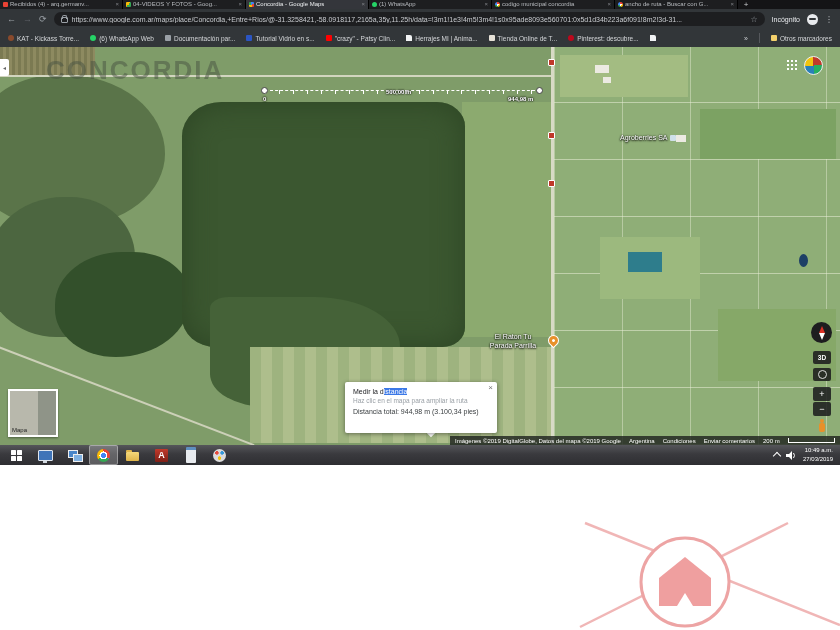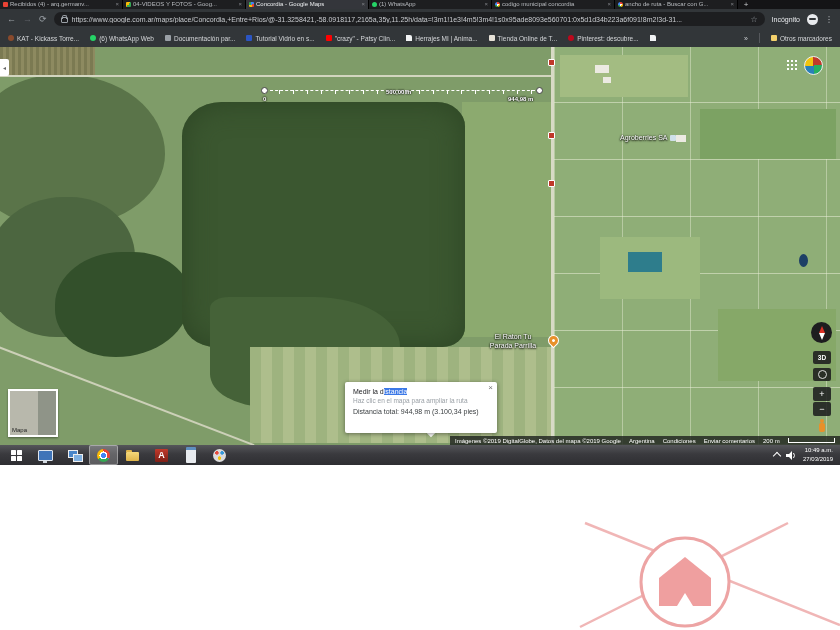--- a/index.html
+++ b/index.html
@@ -342,20 +342,21 @@
     <div class="blob attrib">
       <span>Imágenes ©2019 DigitalGlobe, Datos del mapa ©2019 Google</span>
       <span>Argentina</span>
       <span>Condiciones</span>
       <span>Enviar comentarios</span>
       <span>200 m</span>
       <span class="scalebar"></span>
     </div>
   </div>
 
+  <div class="wm-map">CONCORDIA</div>
   <svg class="wm-logo" width="300" height="165" viewBox="0 0 300 165">
     <line x1="40" y1="162" x2="248" y2="58" stroke="#eda4a4" stroke-width="2.5" opacity="0.8"></line>
     <line x1="45" y1="58" x2="300" y2="160" stroke="#eda4a4" stroke-width="2.5" opacity="0.8"></line>
     <circle cx="145" cy="117" r="44" fill="#ffffff" stroke="#eda4a4" stroke-width="3"></circle>
     <path d="M119 113 L145 92 L171 113 L171 141 L119 141 Z" fill="#ef9f9f"></path>
     <path d="M137 141 L145 128 L153 141 Z" fill="#ffffff"></path>
   </svg>
 
   <div class="taskbar">
     <div class="slot">

